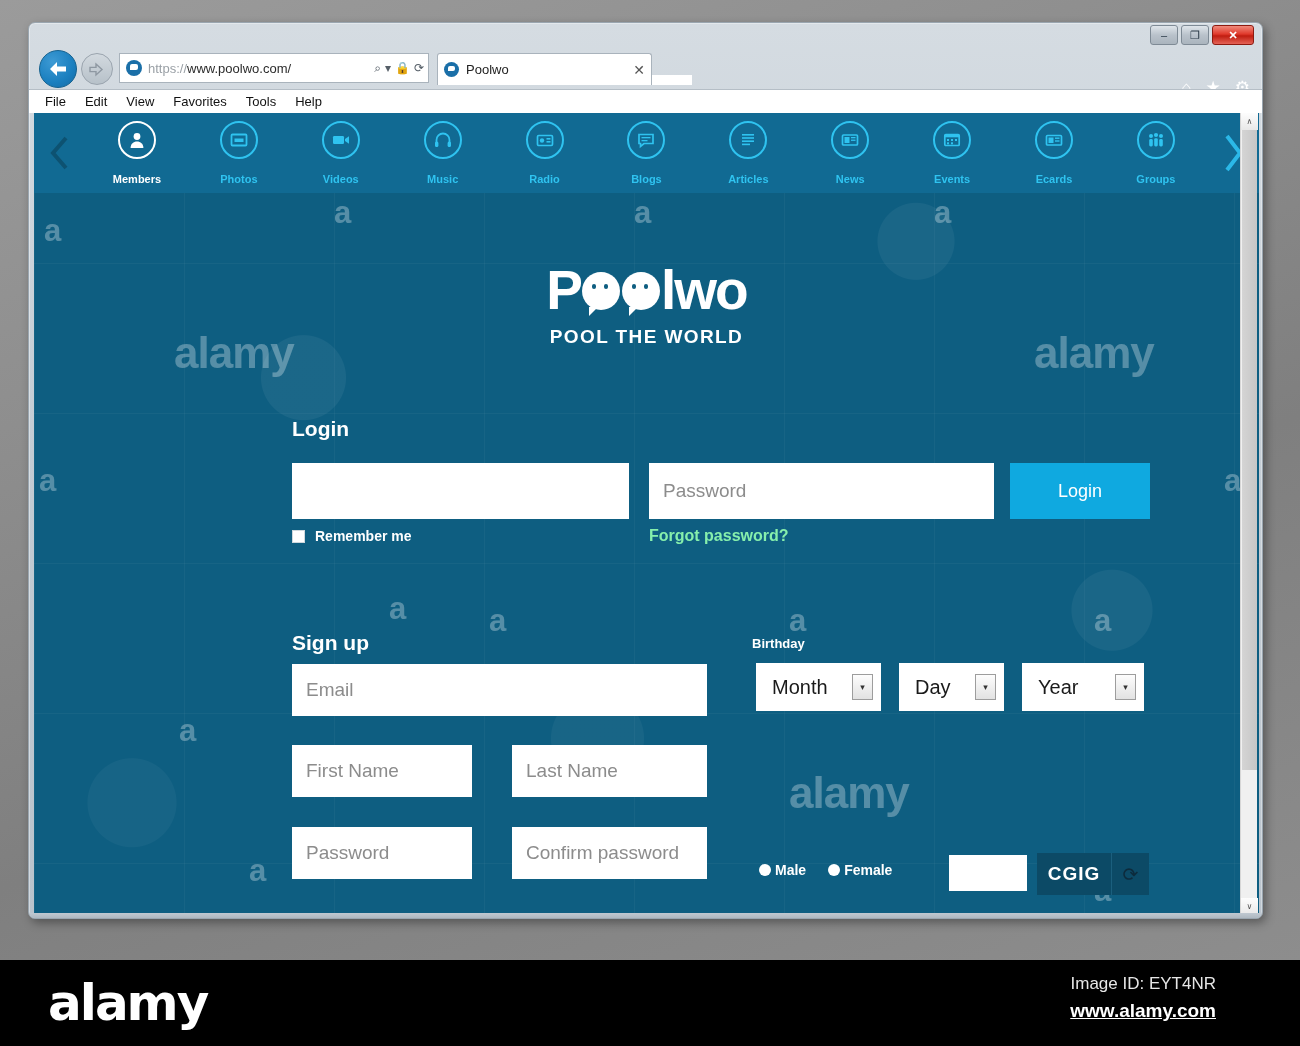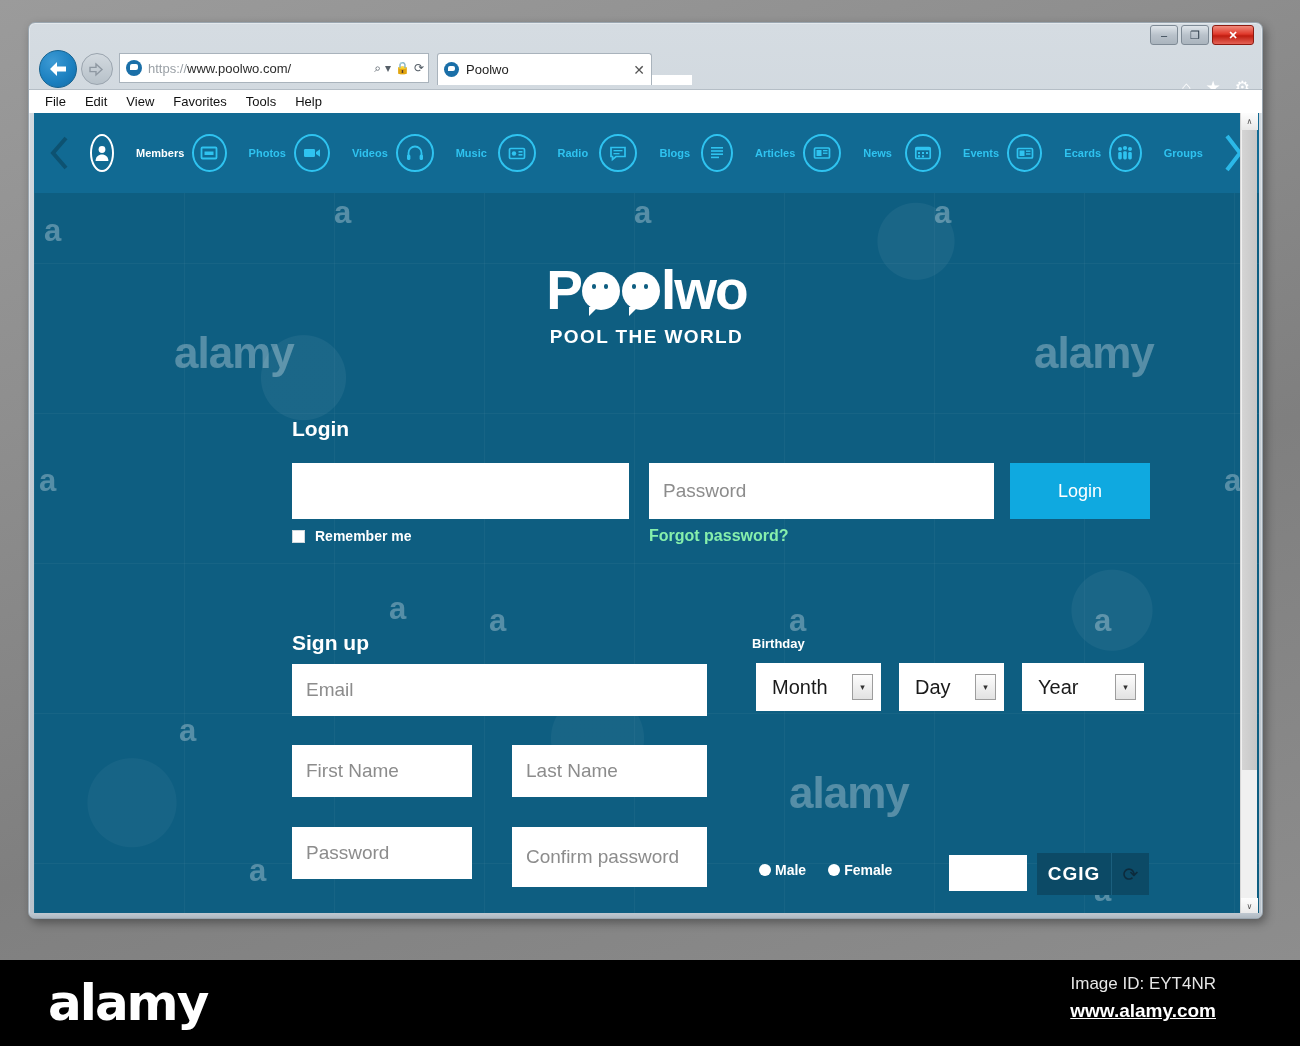--- a/index.html
+++ b/index.html
@@ -156,21 +156,21 @@
     background: #116a93;
     display: flex; align-items: center;
   }
   #nav-prev, #nav-next {
     width: 52px; flex: 0 0 auto; display: flex; align-items: center; justify-content: center;
     color: #0d5271;
   }
   #nav-next { color: #2bb8e8; }
   #navitems { flex: 1; display: flex; align-items: center; justify-content: space-between; padding: 0 4px; }
   .navitem {
-    display: flex; align-items: center; gap: 22px;
+    display: flex; flex-direction: column; align-items: center; gap: 14px;
     width: 94px;
   }
   .navcircle {
     width: 38px; height: 38px; border-radius: 50%;
     border: 2px solid #2fc3f0; color: #2fc3f0;
     display: flex; align-items: center; justify-content: center;
   }
   .navitem.active .navcircle { border-color: #fff; color: #fff; }
   .navlabel { font-size: 11px; font-weight: bold; color: #2fc3f0; }
   .navitem.active .navlabel { color: #fff; }
@@ -233,21 +233,21 @@
   #remember-lbl { color: #fff; font-size: 14px; font-weight: bold; }
   #forgot {
     position: absolute; left: 615px; top: 414px; color: #86efac; font-size: 16px;
     font-weight: bold; text-decoration: none;
   }
 
   #su-email { left: 258px; top: 551px; width: 415px; height: 52px; }
   #su-first { left: 258px; top: 632px; width: 180px; height: 52px; }
   #su-last  { left: 478px; top: 632px; width: 195px; height: 52px; }
   #su-pass  { left: 258px; top: 714px; width: 180px; height: 52px; }
-  #su-cpass { left: 478px; top: 714px; width: 195px; height: 60px; }
+  #su-cpass { left: 478px; top: 714px; width: 195px; height: 52px; }
 
   #bday-label {
     position: absolute; left: 718px; top: 523px; color: #fff; font-size: 13px; font-weight: bold;
   }
   .sel {
     position: absolute; height: 48px; background: #fff;
     display: flex; align-items: center; padding: 0 8px 0 16px; gap: 10px;
   }
   .sel .seltext { font-size: 20px; color: #1a1a1a; flex: 1; }
   .sel .caret {

